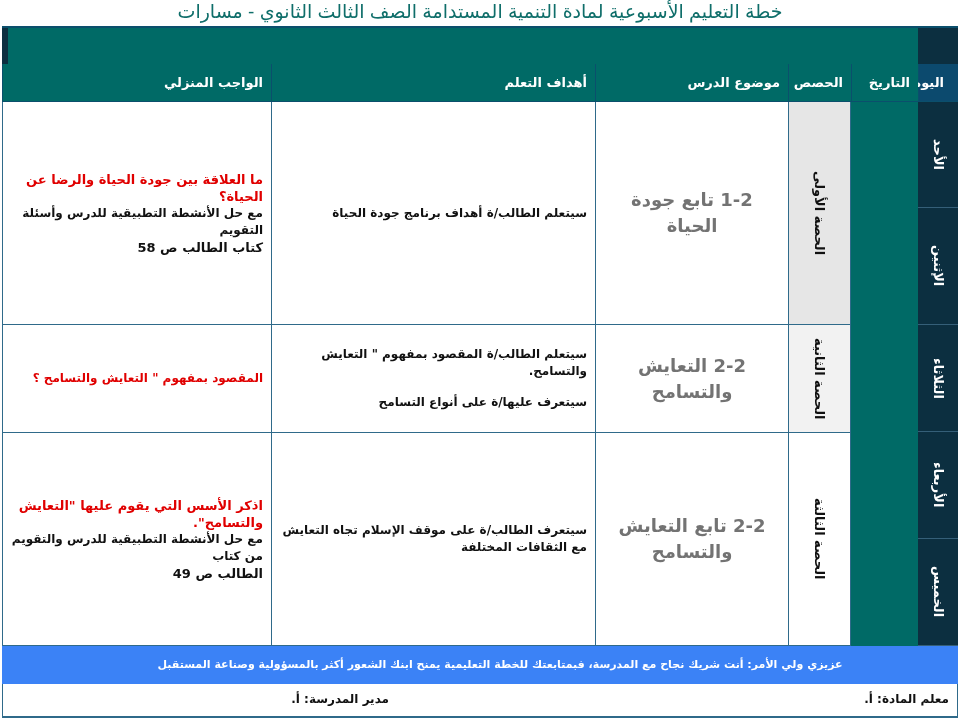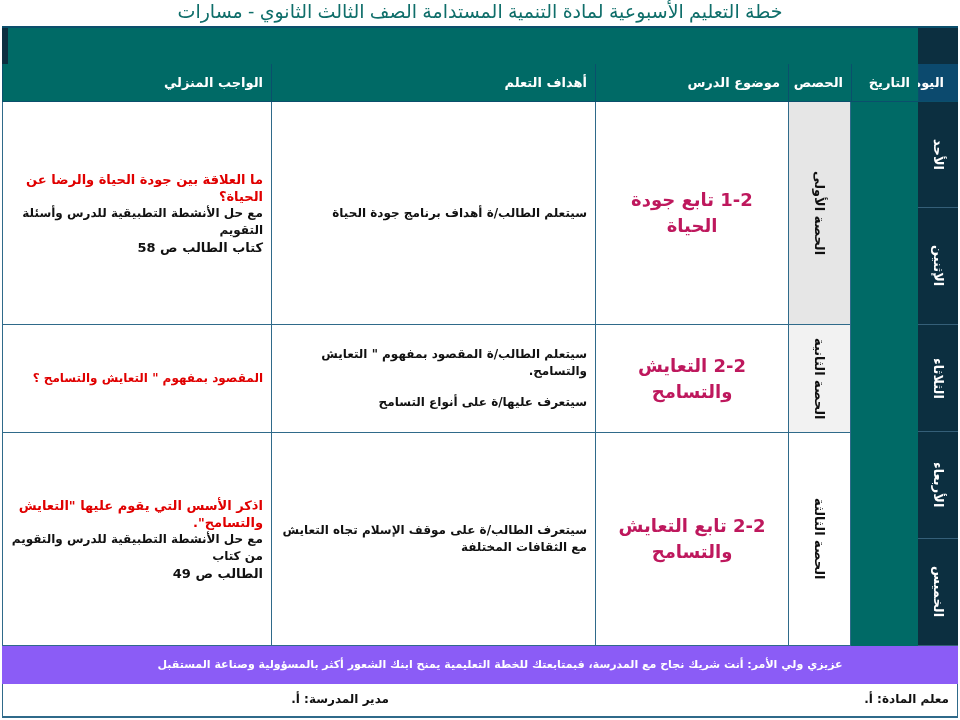--- a/index.html
+++ b/index.html
@@ -44,40 +44,40 @@
       position: absolute; left: 788px; width: 63px; display: flex; align-items: center; justify-content: center;
       border-left: 1px solid #2f6a8a; border-right: 1px solid #2f6a8a; border-bottom: 1px solid #2f6a8a;
     }
     .period .vtext { color: #111111; font-size: 13px; }
     .p-gray { background: #e6e6e6; }
     .p-light { background: #f2f2f2; }
     .p-white { background: #ffffff; }
 
     .topic {
       position: absolute; left: 595px; width: 193px; display: flex; align-items: center; justify-content: center;
-      color: #be185d; font-weight: bold; font-size: 18px; text-align: center; direction: rtl;
+      color: #737373; font-weight: bold; font-size: 18px; text-align: center; direction: rtl;
       line-height: 26px; padding: 0 10px;
       border-left: 1px solid #2f6a8a; border-bottom: 1px solid #2f6a8a;
     }
     .goals {
       position: absolute; left: 271px; width: 324px; display: flex; flex-direction: column; justify-content: center;
       direction: rtl; text-align: right; padding: 0 8px; color: #111; font-weight: bold; font-size: 12px; line-height: 17px;
       border-left: 1px solid #2f6a8a; border-bottom: 1px solid #2f6a8a;
     }
     .goals .gap { height: 14px; }
     .hw {
       position: absolute; left: 2px; width: 269px; display: flex; flex-direction: column; justify-content: center;
       direction: rtl; text-align: right; padding: 0 8px; color: #111; font-weight: bold; font-size: 12px; line-height: 17px;
       border-left: 1px solid #2f6a8a; border-bottom: 1px solid #2f6a8a;
     }
     .hw .red { color: #e00000; }
     .hw .big { font-size: 13px; }
 
     .footer-band {
-      position: absolute; left: 2px; top: 620px; width: 956px; height: 38px; background: #8b5cf6;
+      position: absolute; left: 2px; top: 620px; width: 956px; height: 38px; background: #3b82f6;
       color: #ffffff; font-weight: bold; font-size: 11px; line-height: 38px; direction: rtl;
       text-align: center; padding-left: 40px;
     }
     .sign-row {
       position: absolute; left: 2px; top: 658px; width: 956px; height: 34px; background: #ffffff;
       border-bottom: 2px solid #2f6a8a; border-left: 1px solid #2f6a8a; border-right: 1px solid #2f6a8a;
       direction: rtl; font-weight: bold; font-size: 12px; color: #111;
     }
     .sign-row .teacher { position: absolute; right: 8px; top: 8px; }
     .sign-row .principal { position: absolute; right: 568px; top: 8px; }

